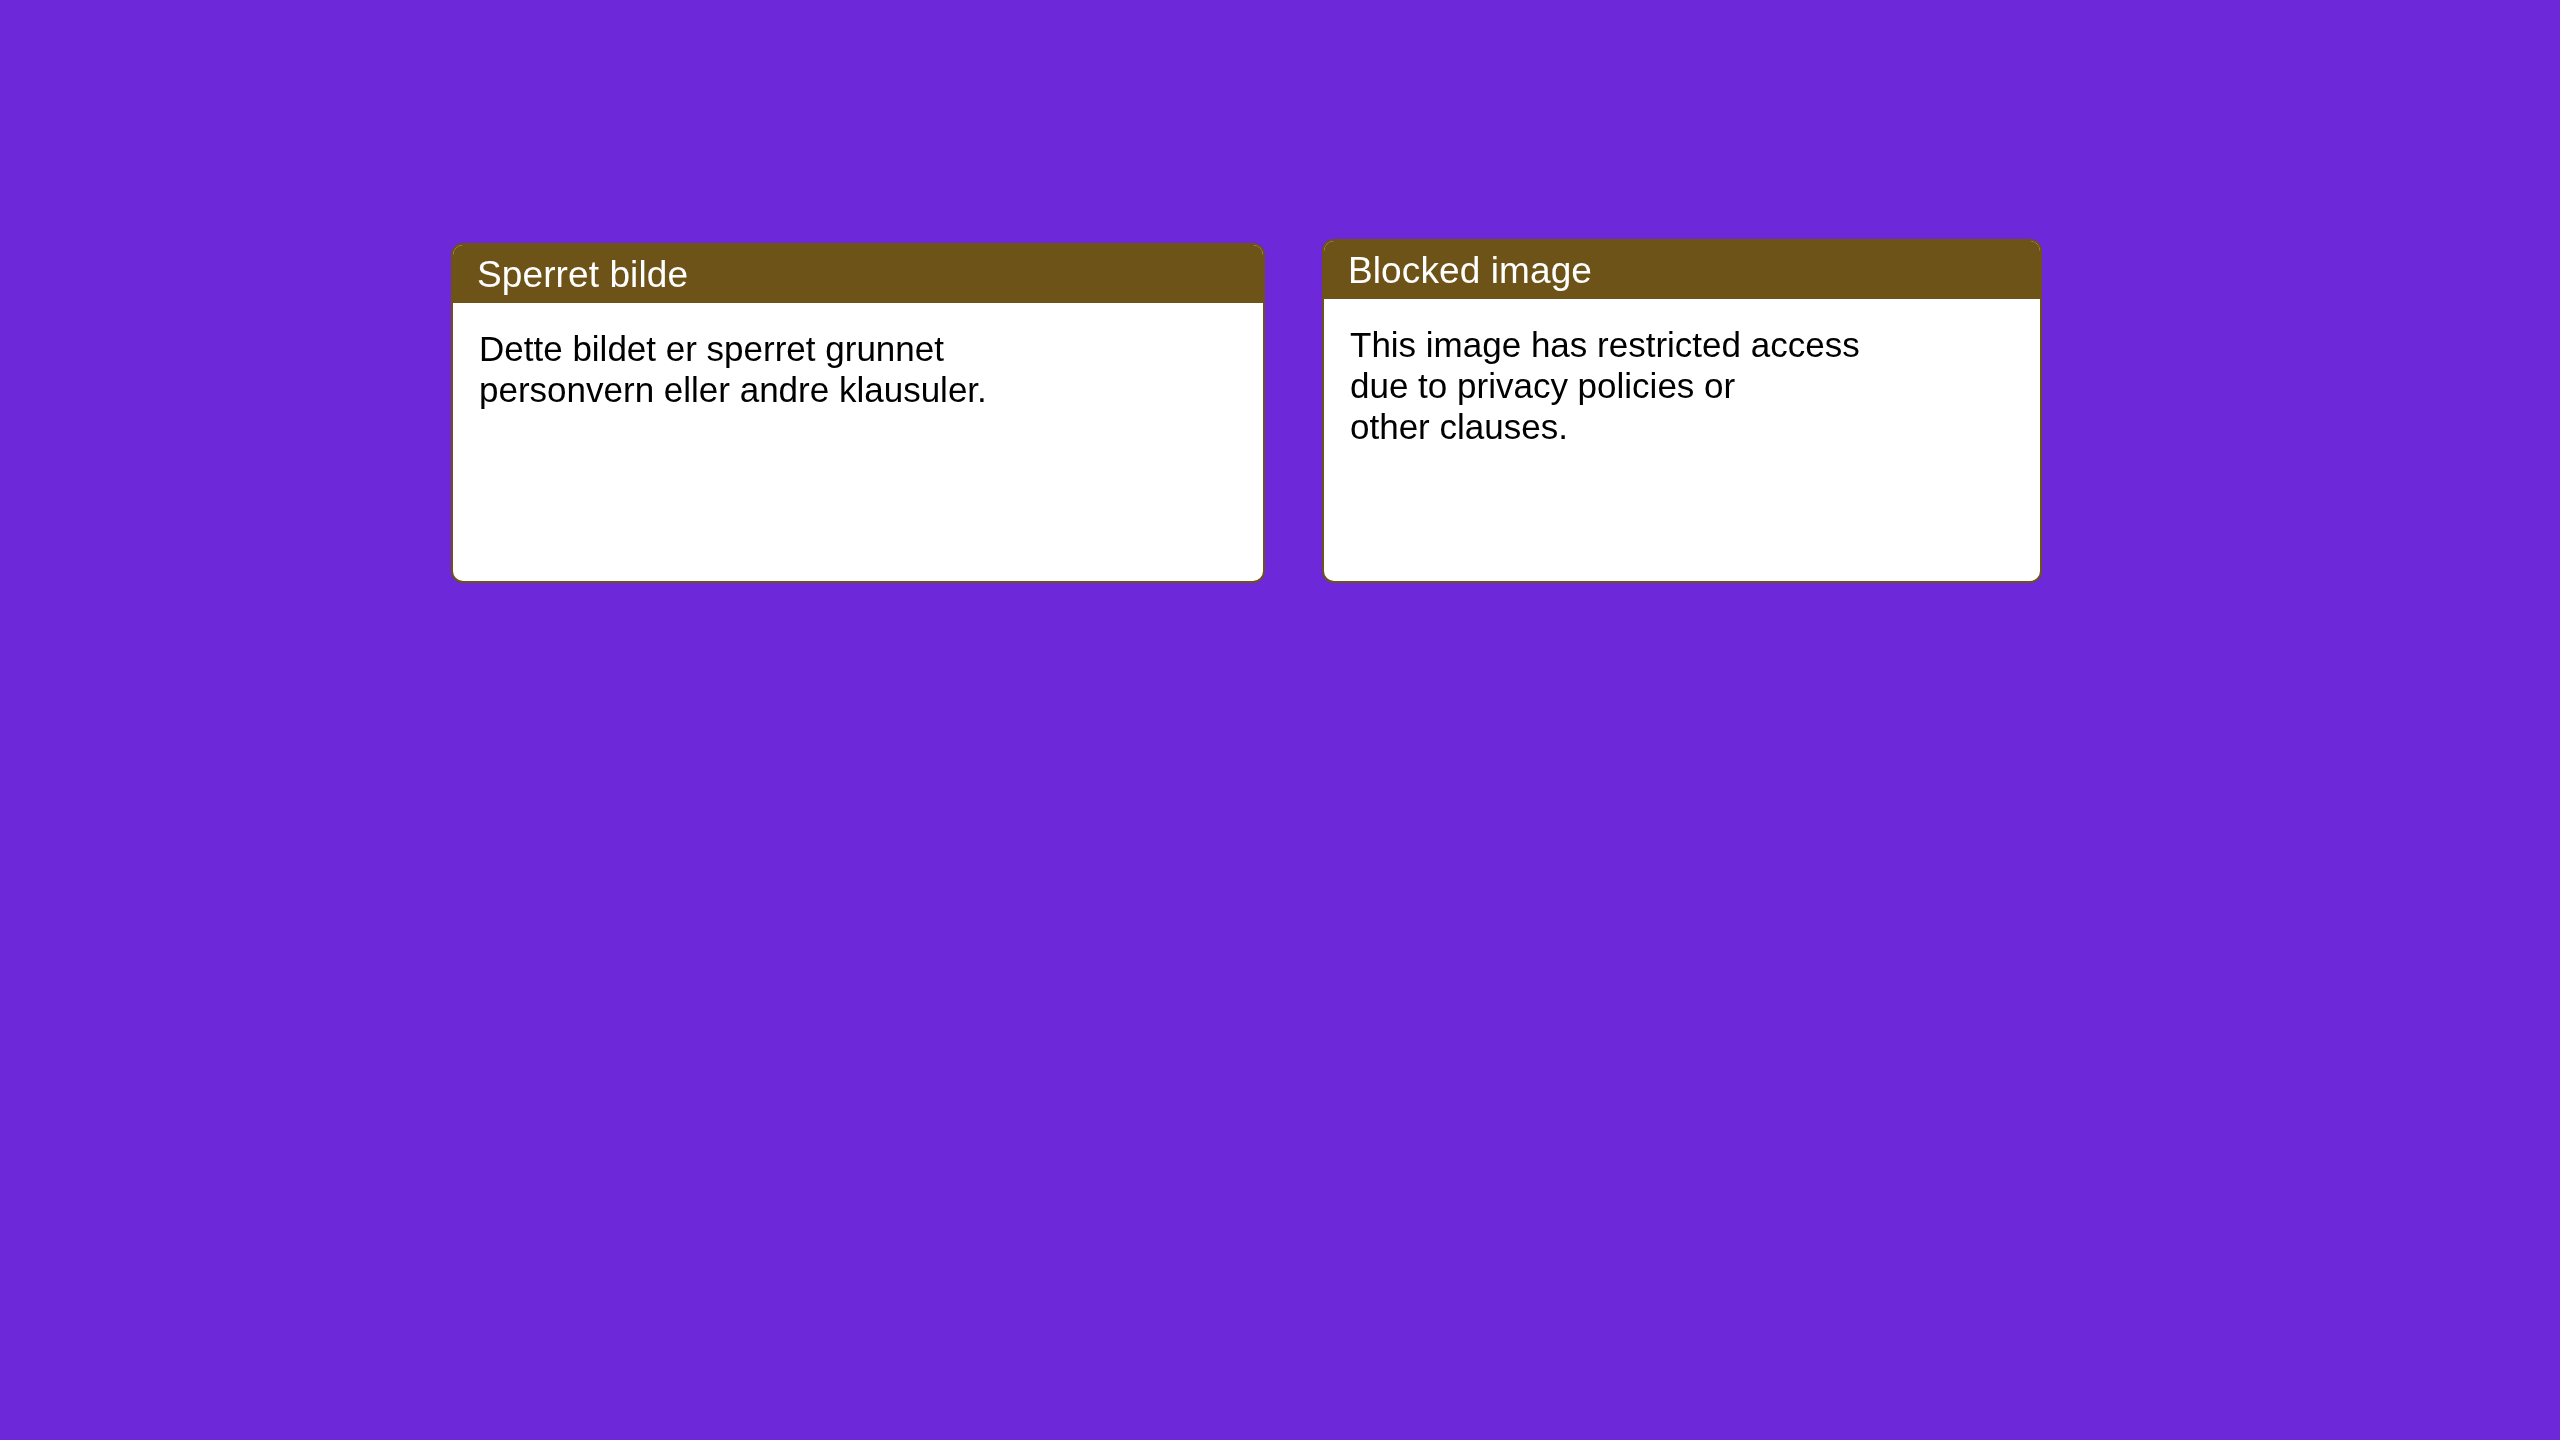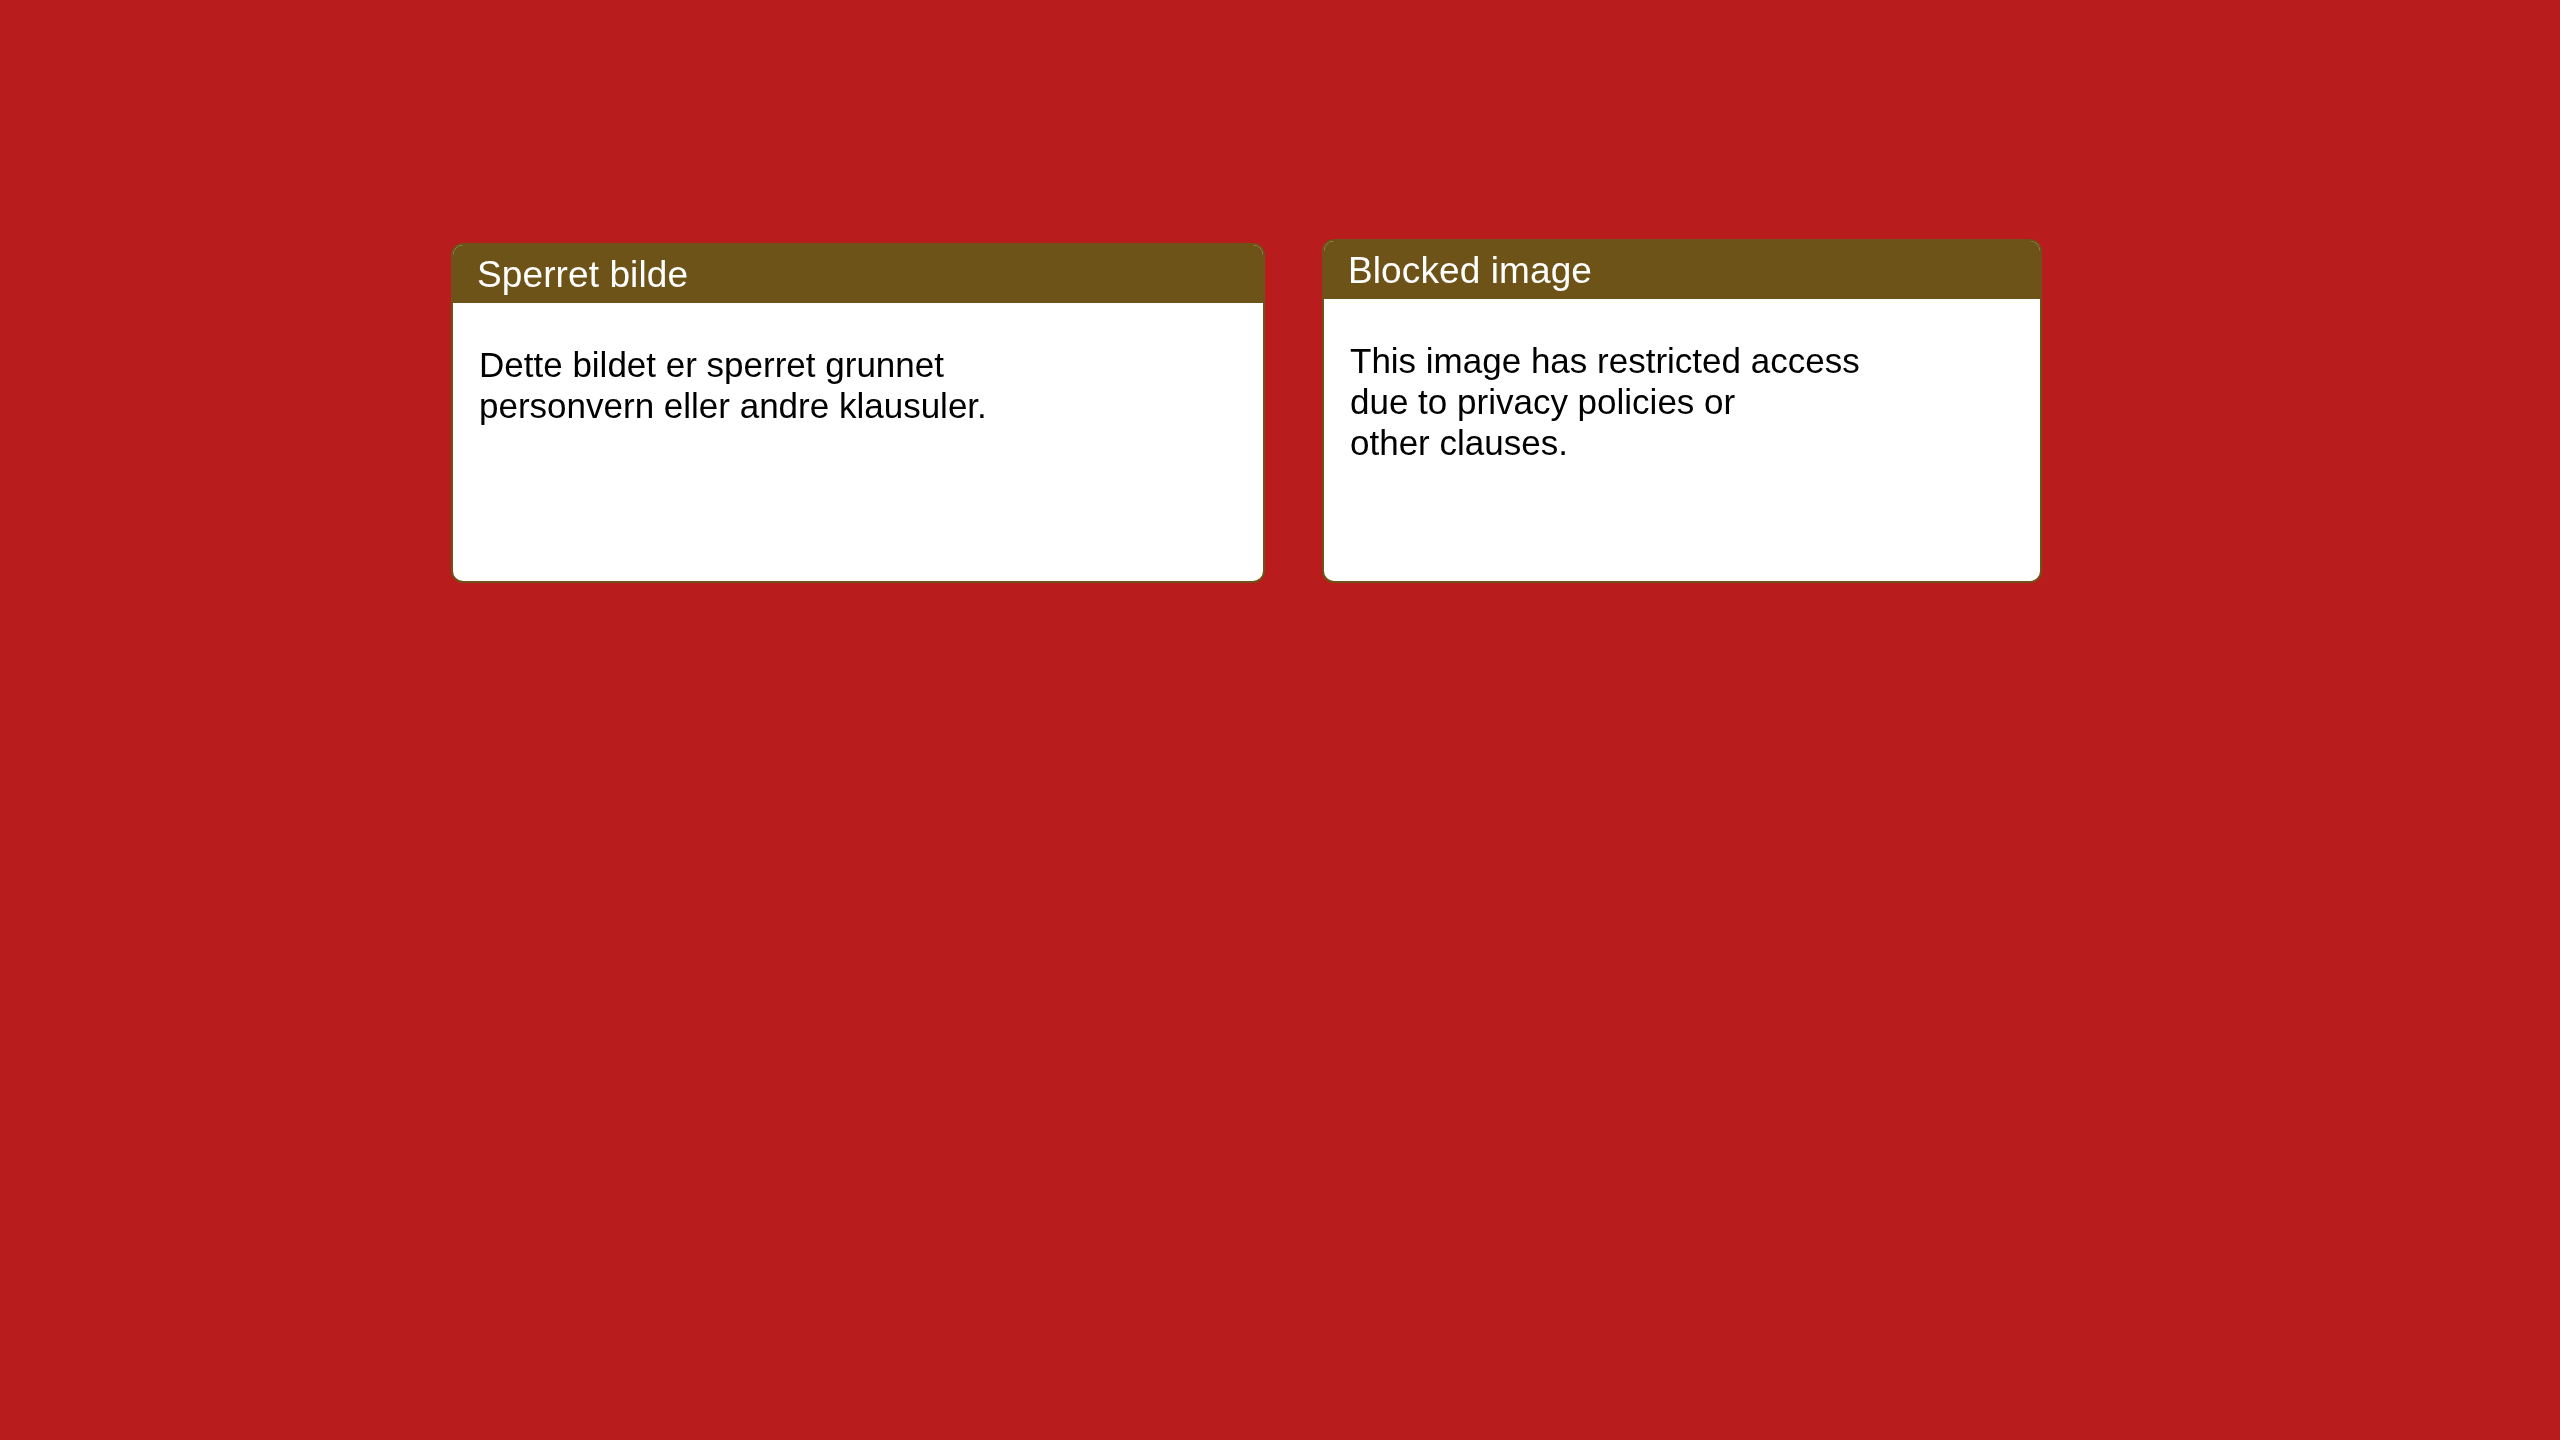--- a/index.html
+++ b/index.html
@@ -11,21 +11,21 @@
     overflow: hidden;
   }
   body {
     font-family: "Liberation Sans", sans-serif;
     -webkit-font-smoothing: antialiased;
   }
   .stage {
     position: relative;
     width: 2560px;
     height: 1440px;
-    background: #b91c1c;
+    background: #6d28d9;
   }
   .notice-card {
     position: absolute;
     box-sizing: border-box;
     background: #ffffff;
     border: 2px solid #6d5317;
     border-radius: 12px;
     overflow: hidden;
   }
   .notice-card .card-header {
@@ -36,21 +36,21 @@
     display: flex;
     align-items: center;
     padding: 0 0 0 24px;
     font-size: 37px;
     font-weight: 400;
     letter-spacing: 0.1px;
     line-height: 1;
   }
   .notice-card .card-body {
     box-sizing: border-box;
-    padding: 42px 26px 20px 26px;
+    padding: 26px 26px 20px 26px;
     color: #000000;
     font-size: 35px;
     line-height: 1.17;
     font-weight: 400;
     white-space: pre-line;
   }
 
   
   #card-no {
     left: 451px;

